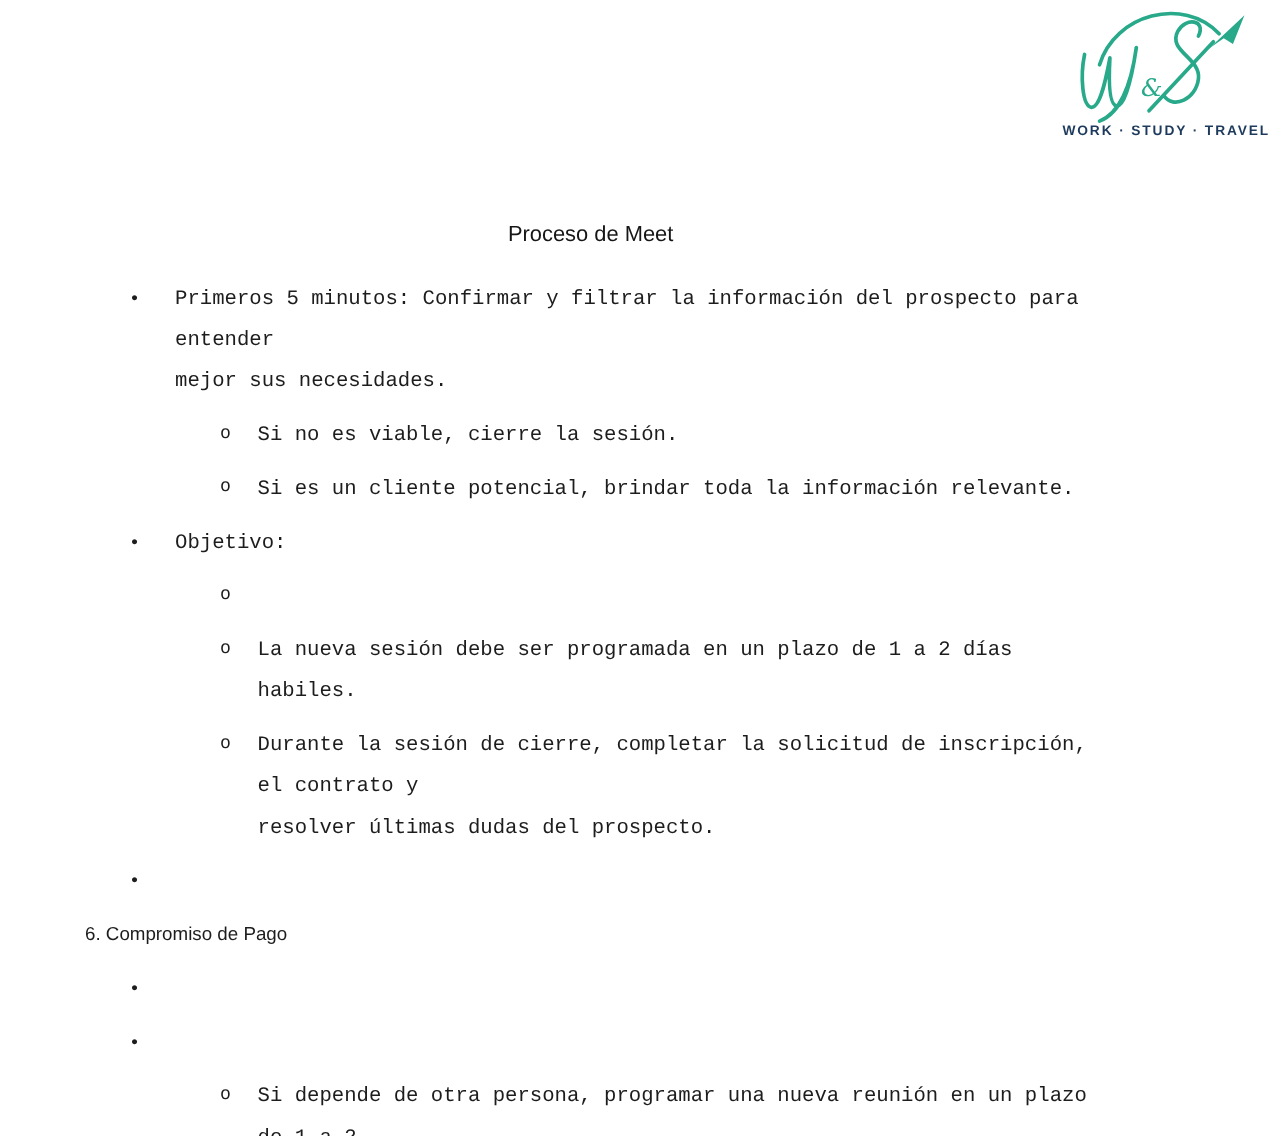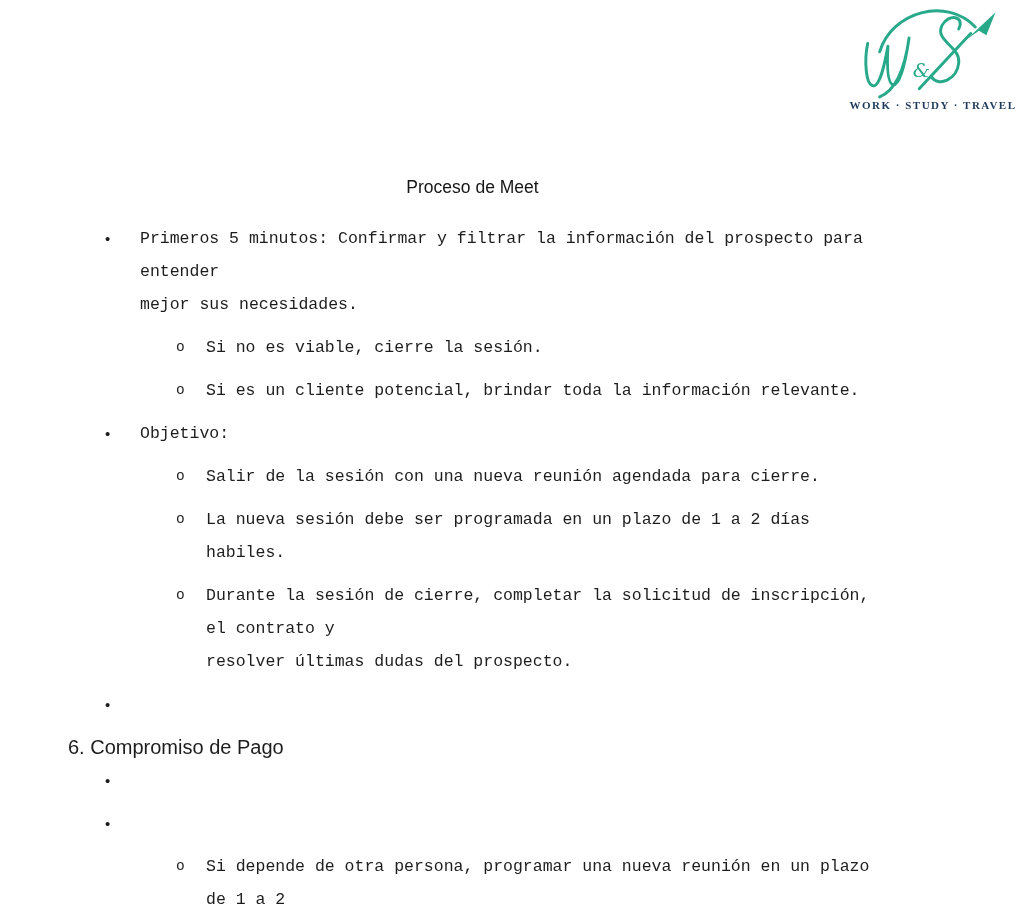--- a/index.html
+++ b/index.html
@@ -23,21 +23,20 @@
     align-items:center;
   }
   .logo svg{width:146px;height:92px;overflow:visible;}
   .tagline{
     margin-top:3px;
     font-size:11px;
     font-weight:700;
     letter-spacing:1.5px;
     color:#1d3a5c;
     white-space:nowrap;
-    font-family:Liberation Serif, serif;
   }
   
   .content{padding:177px 140px 0 68px;}
   .title{
     margin:0 0 24px 0;
     font-size:17.5px;
     font-weight:400;
     text-align:center;
     color:#161616;
   }
@@ -52,21 +51,22 @@
   .lvl1 .marker{flex:none;width:35px;font-size:15px;color:#1d1d1d;}
   .lvl2{margin-left:108px;}
   .lvl2 .marker{
     flex:none;width:30px;
     font-family:"Liberation Mono",monospace;
     font-size:14.5px;color:#1d1d1d;
   }
   .txt{white-space:pre-wrap;font-family:Liberation Mono, monospace;}
   .heading{
     line-height:33px;
-    font-size:20px;
+    margin-bottom:10px;
+    font-size:15px;
   }
 </style>
 </head>
 <body>
 
 <div class="page">
 
   <div class="logo">
     <svg viewBox="0 0 150 100">
       <g fill="none" stroke-width="3.2" stroke-linecap="round" stroke-linejoin="round" stroke="#27a98a">
@@ -100,21 +100,20 @@
       <span class="txt">Si es un cliente potencial, brindar toda la información relevante.</span>
     </div>
 
     <div class="item lvl1">
       <span class="marker">•</span>
       <span class="txt">Objetivo:</span>
     </div>
 
     <div class="item lvl2">
       <span class="marker">o</span>
-      <span class="txt">Salir de la sesión con una nueva reunión agendada para cierre.</span>
     </div>
 
     <div class="item lvl2">
       <span class="marker">o</span>
       <span class="txt">La nueva sesión debe ser programada en un plazo de 1 a 2 días habiles.</span>
     </div>
 
     <div class="item lvl2">
       <span class="marker">o</span>
       <span class="txt">Durante la sesión de cierre, completar la solicitud de inscripción, el contrato y

